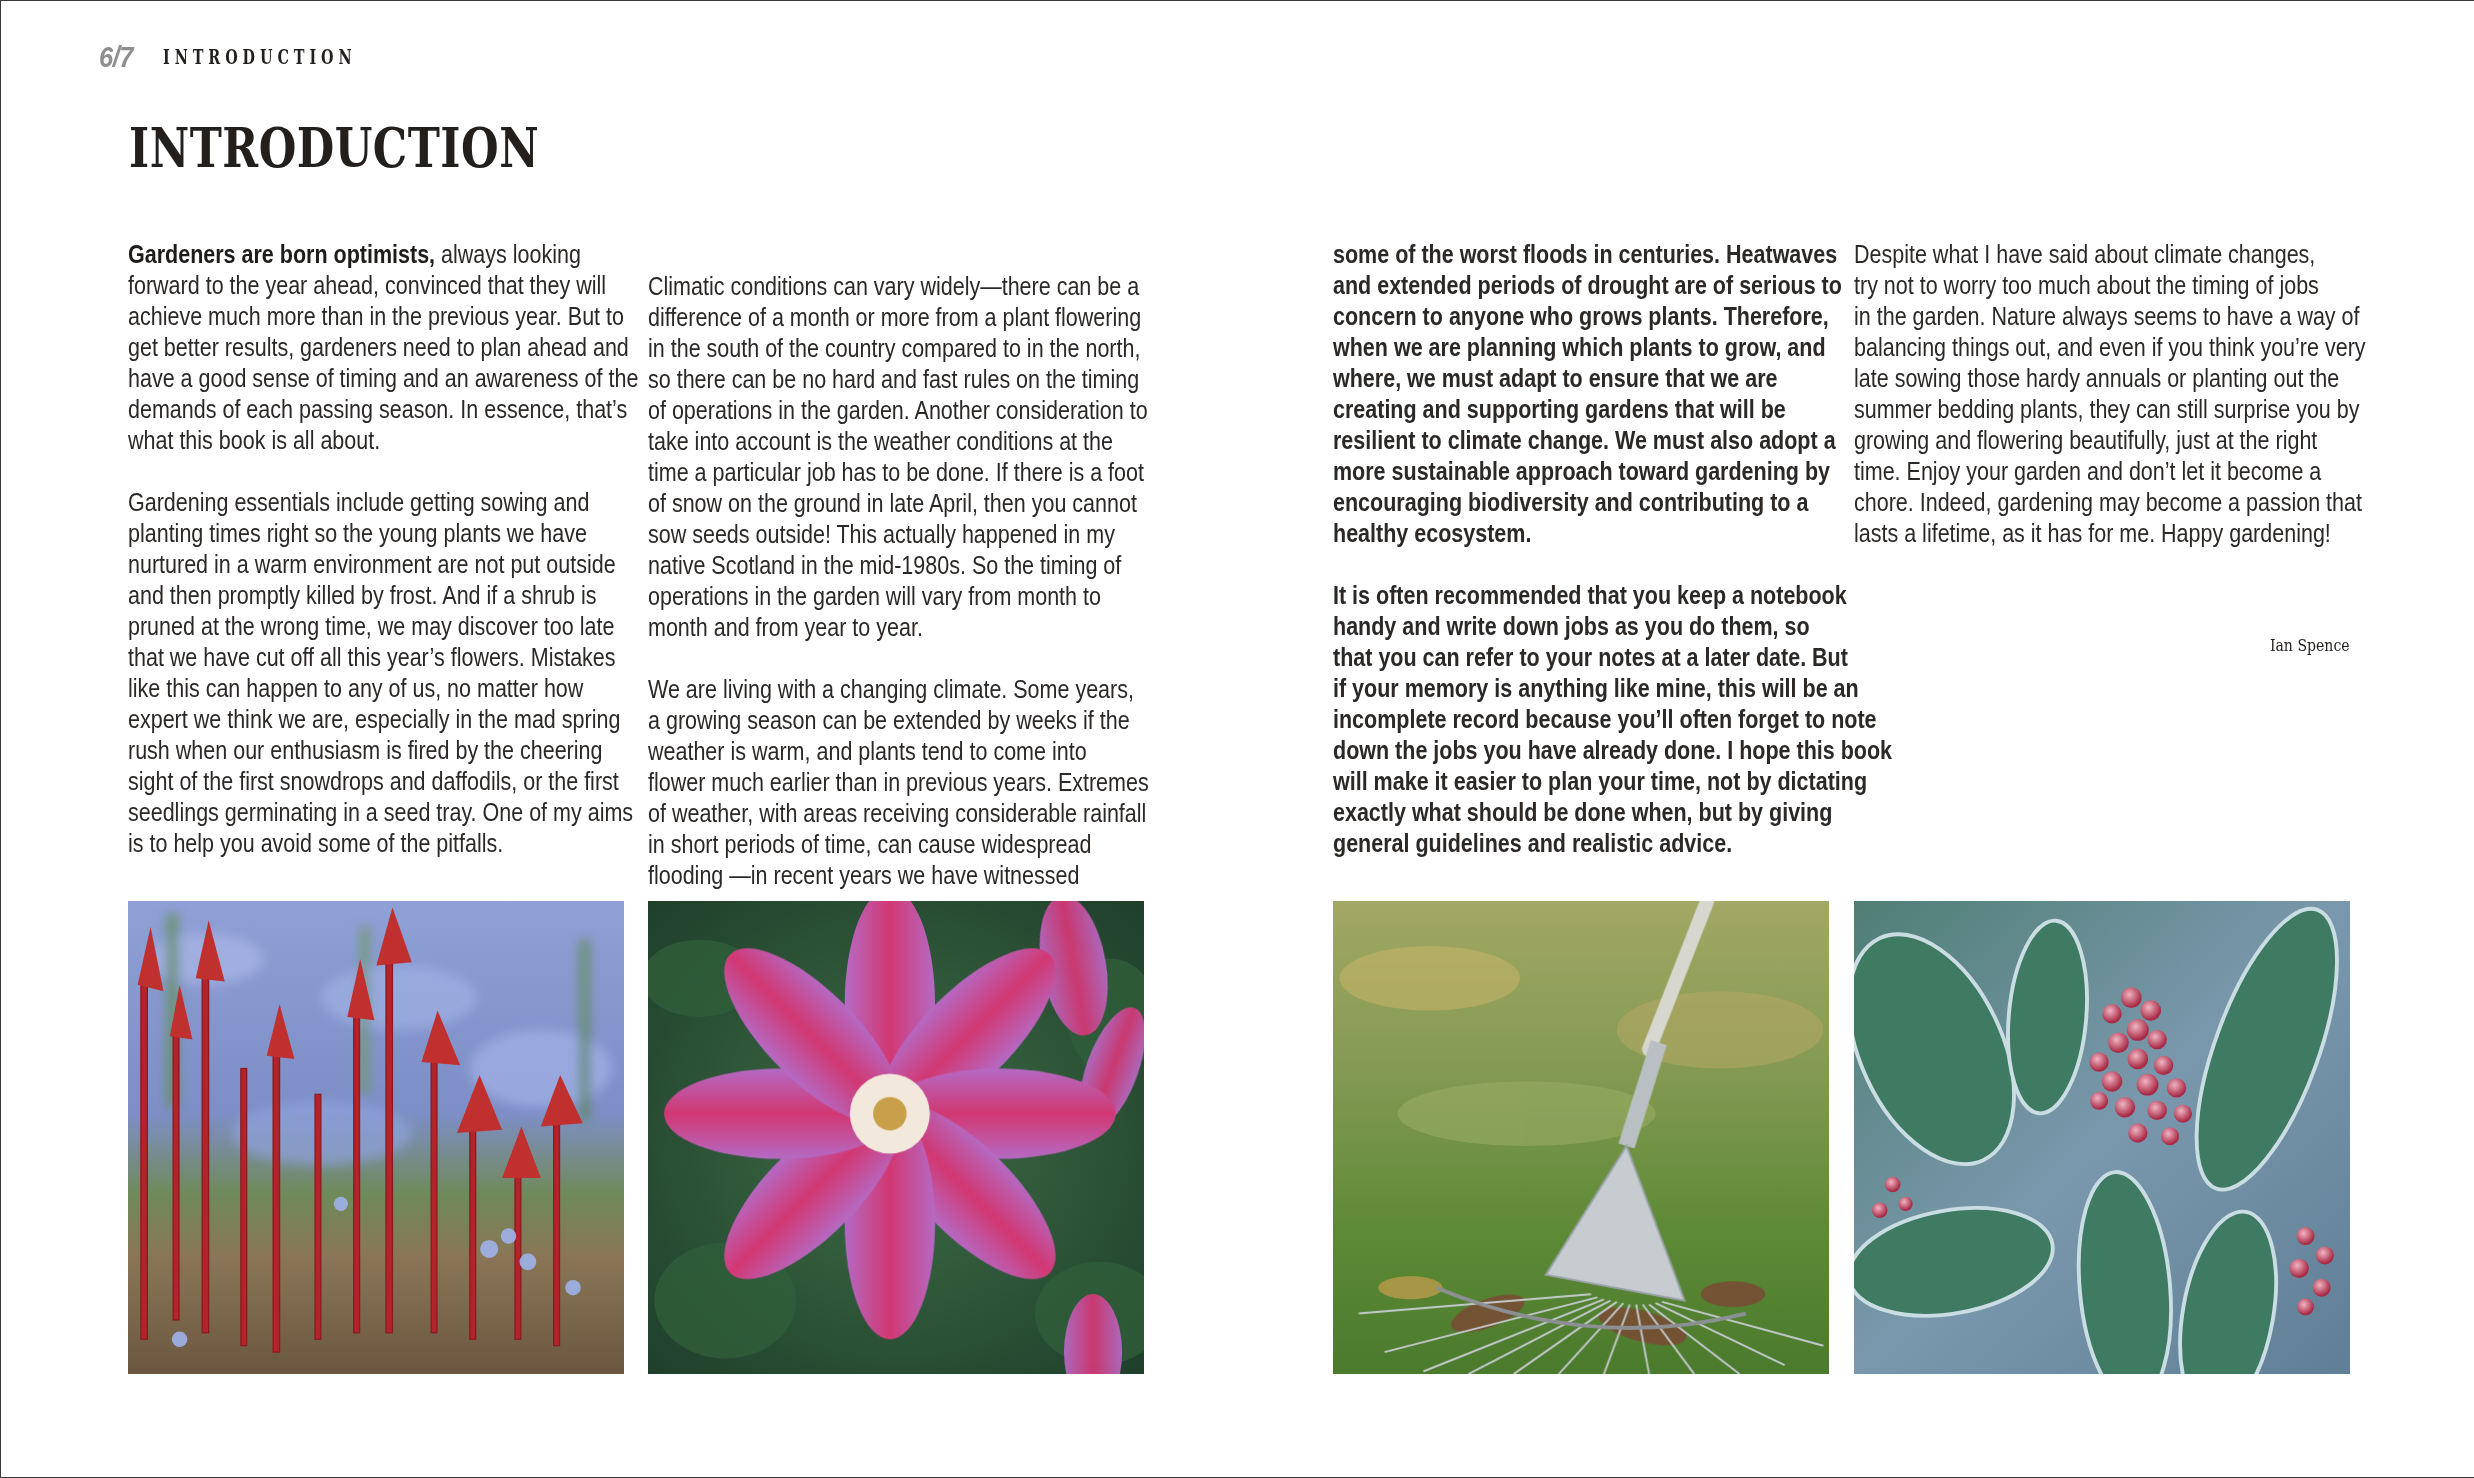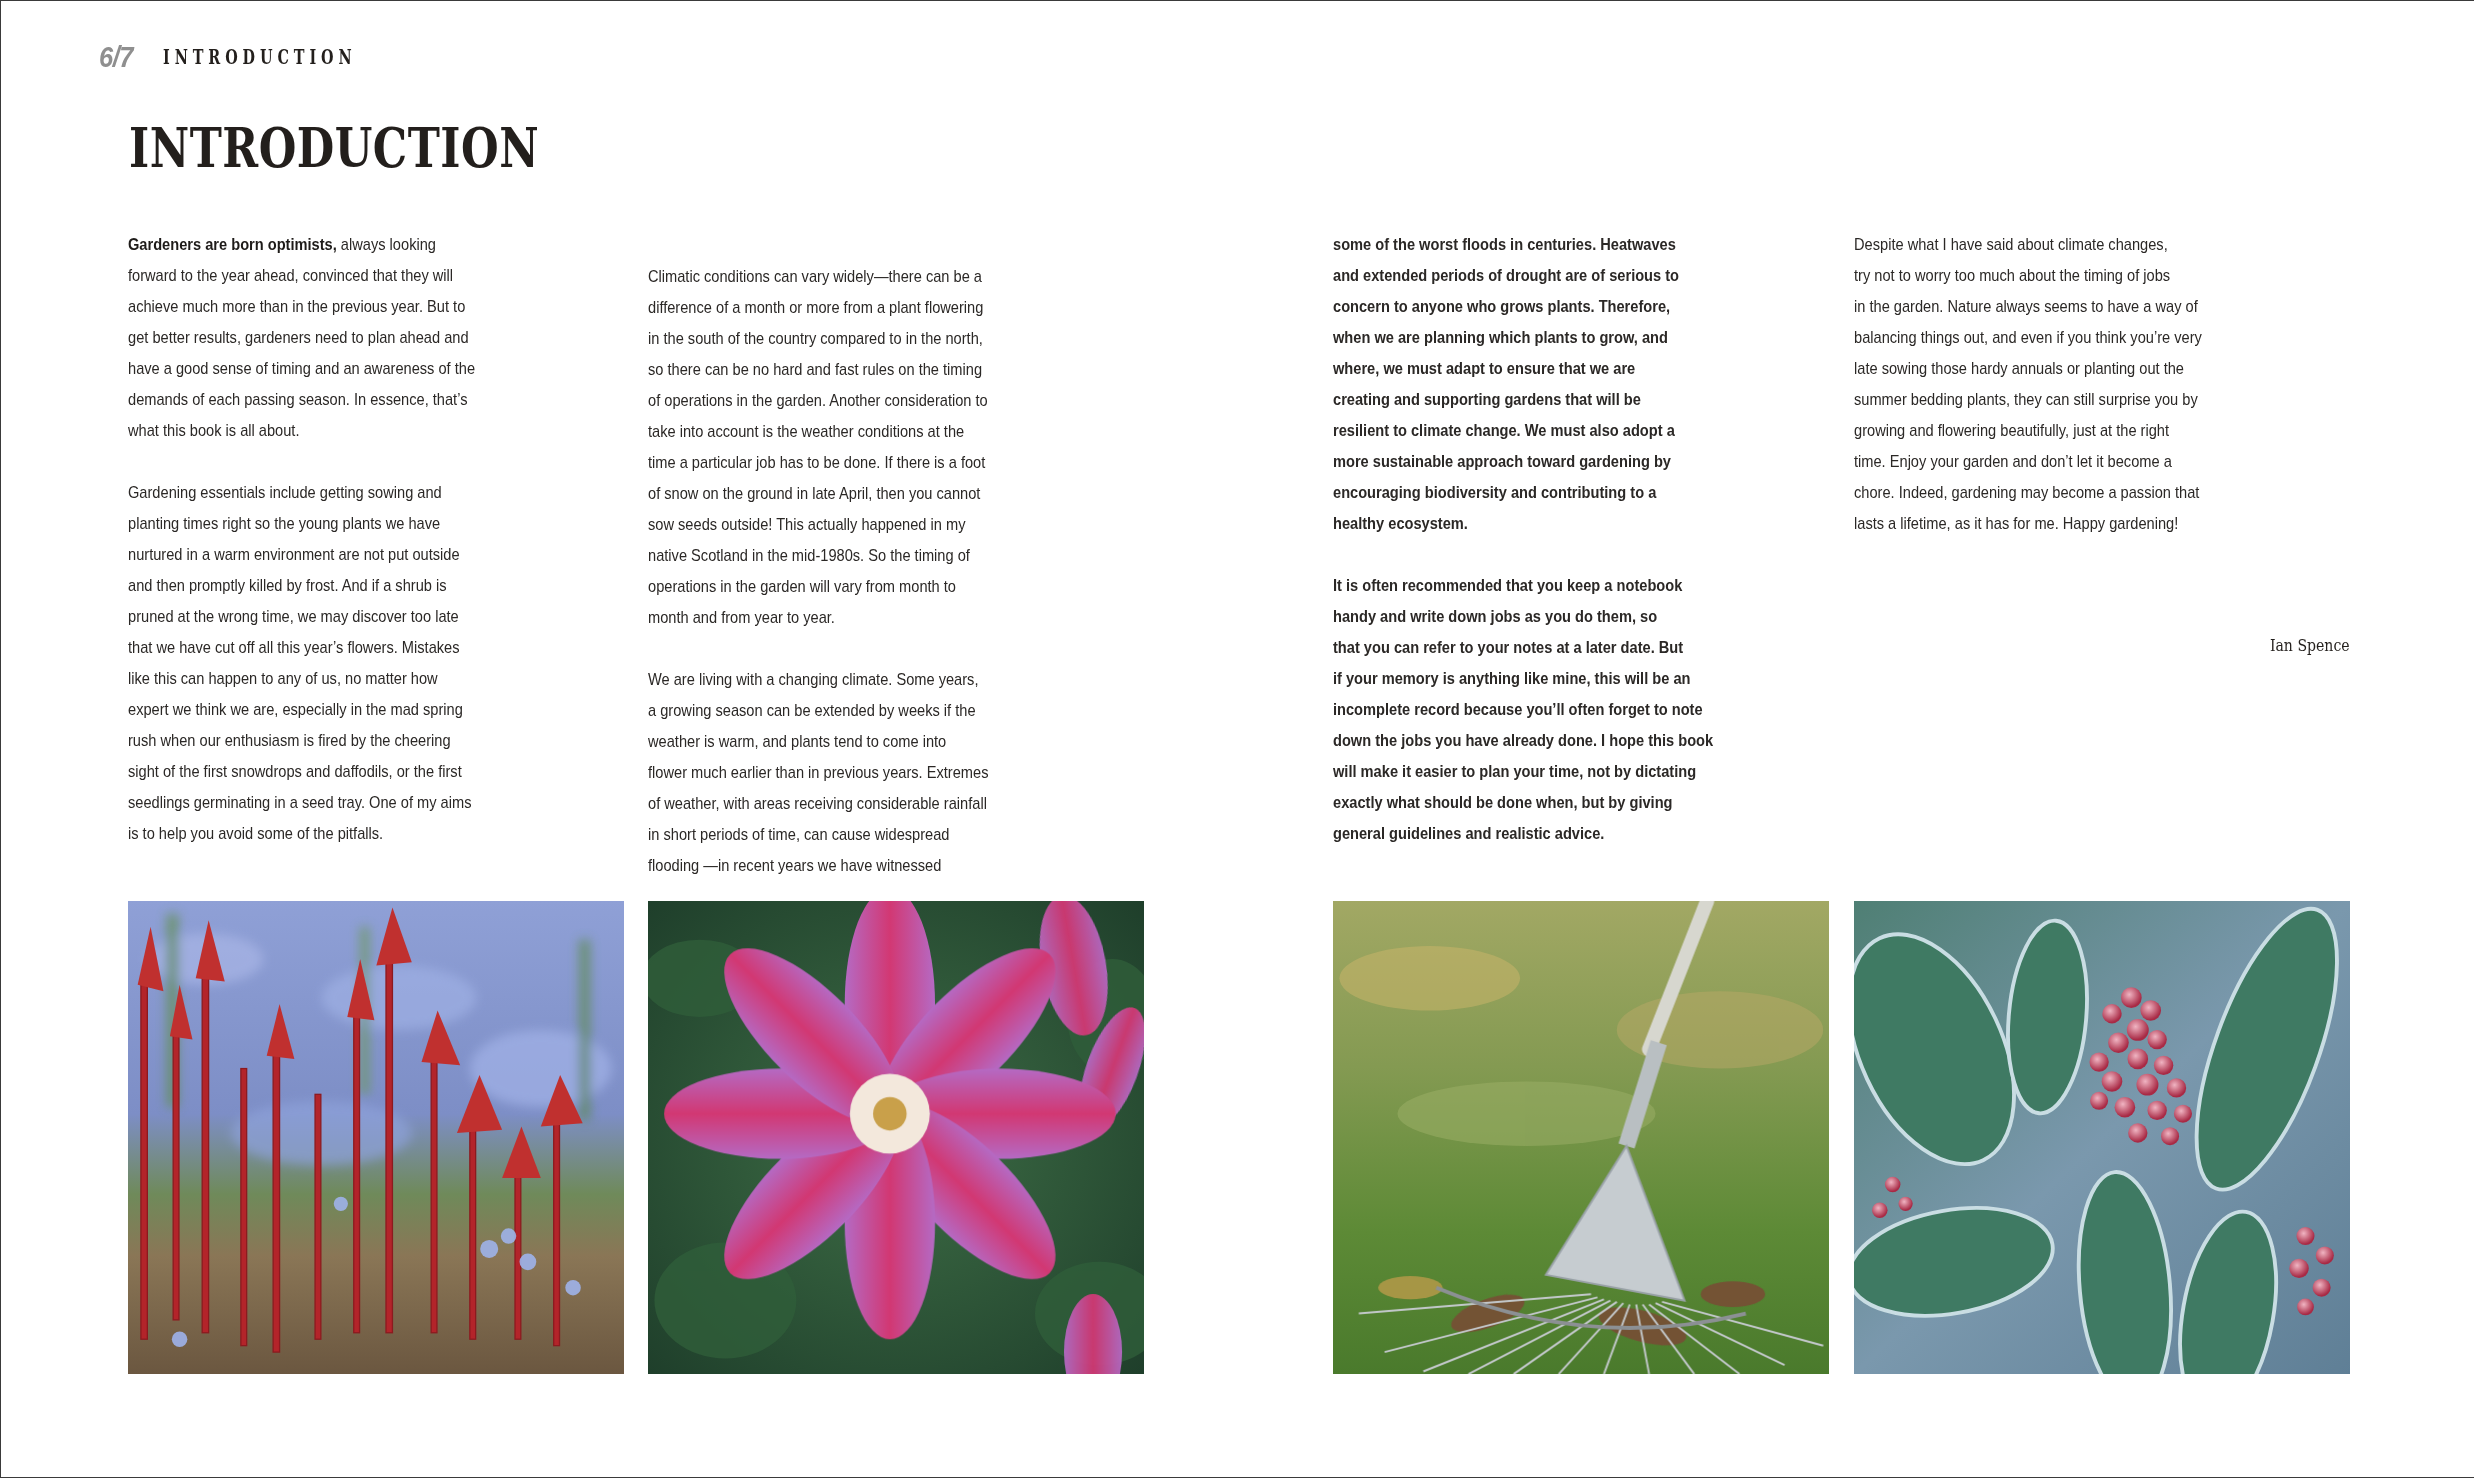--- a/index.html
+++ b/index.html
@@ -22,22 +22,22 @@
     letter-spacing: 6.8px; color: #231f1c;
     transform: scaleX(0.72); transform-origin: left center;
   }
   .page-title {
     position: absolute; left: 128px; top: 115px; margin: 0;
     font-family: "DejaVu Serif", serif; font-weight: bold; font-size: 54px; line-height: 64px;
     color: #231f1c; letter-spacing: 0.6px;
     transform: scaleX(0.80); transform-origin: left top;
   }
   .col {
-    position: absolute; top: 228px; width: 495px;
-    font-family: "Liberation Sans", sans-serif; font-size: 17px; line-height: 31px;
+    position: absolute; top: 238px; width: 495px;
+    font-family: "Liberation Sans", sans-serif; font-size: 25px; line-height: 31px;
     color: #2b2826;
   }
   .col .para { margin: 0 0 31px 0; white-space: nowrap; }
   .col .line {
     display: block; height: 31px;
     transform: scaleX(0.86); transform-origin: left center;
   }
   .lead { font-weight: bold; color: #1e1b19; }
   .col1 { left: 127px; }
   .col2 { left: 647px; margin-top: 32px; }

